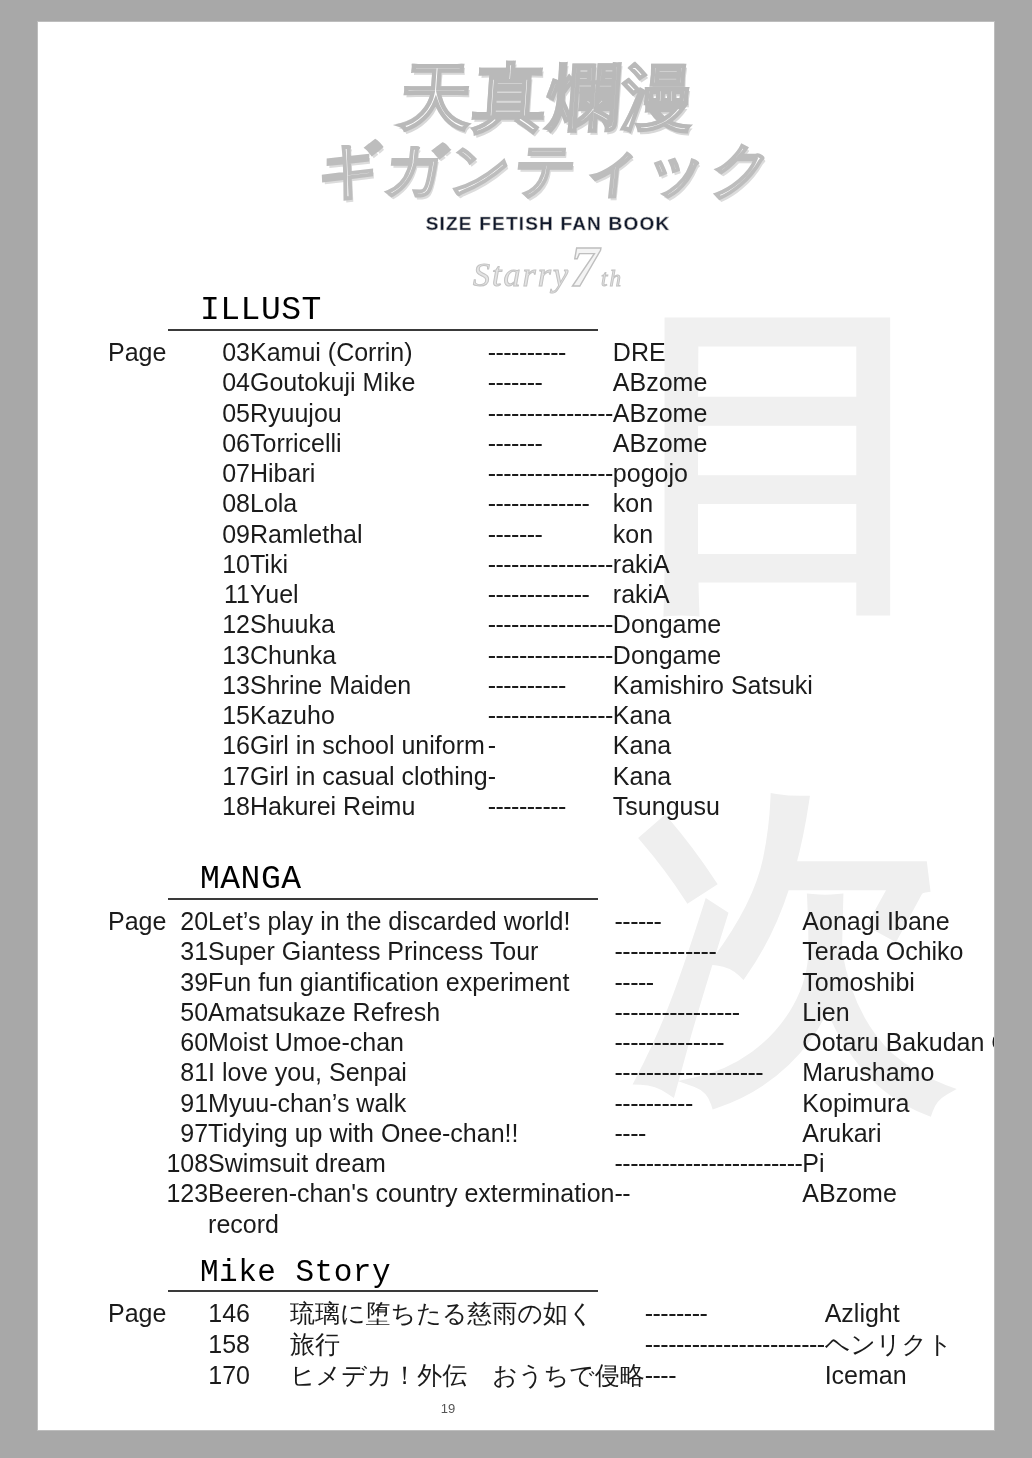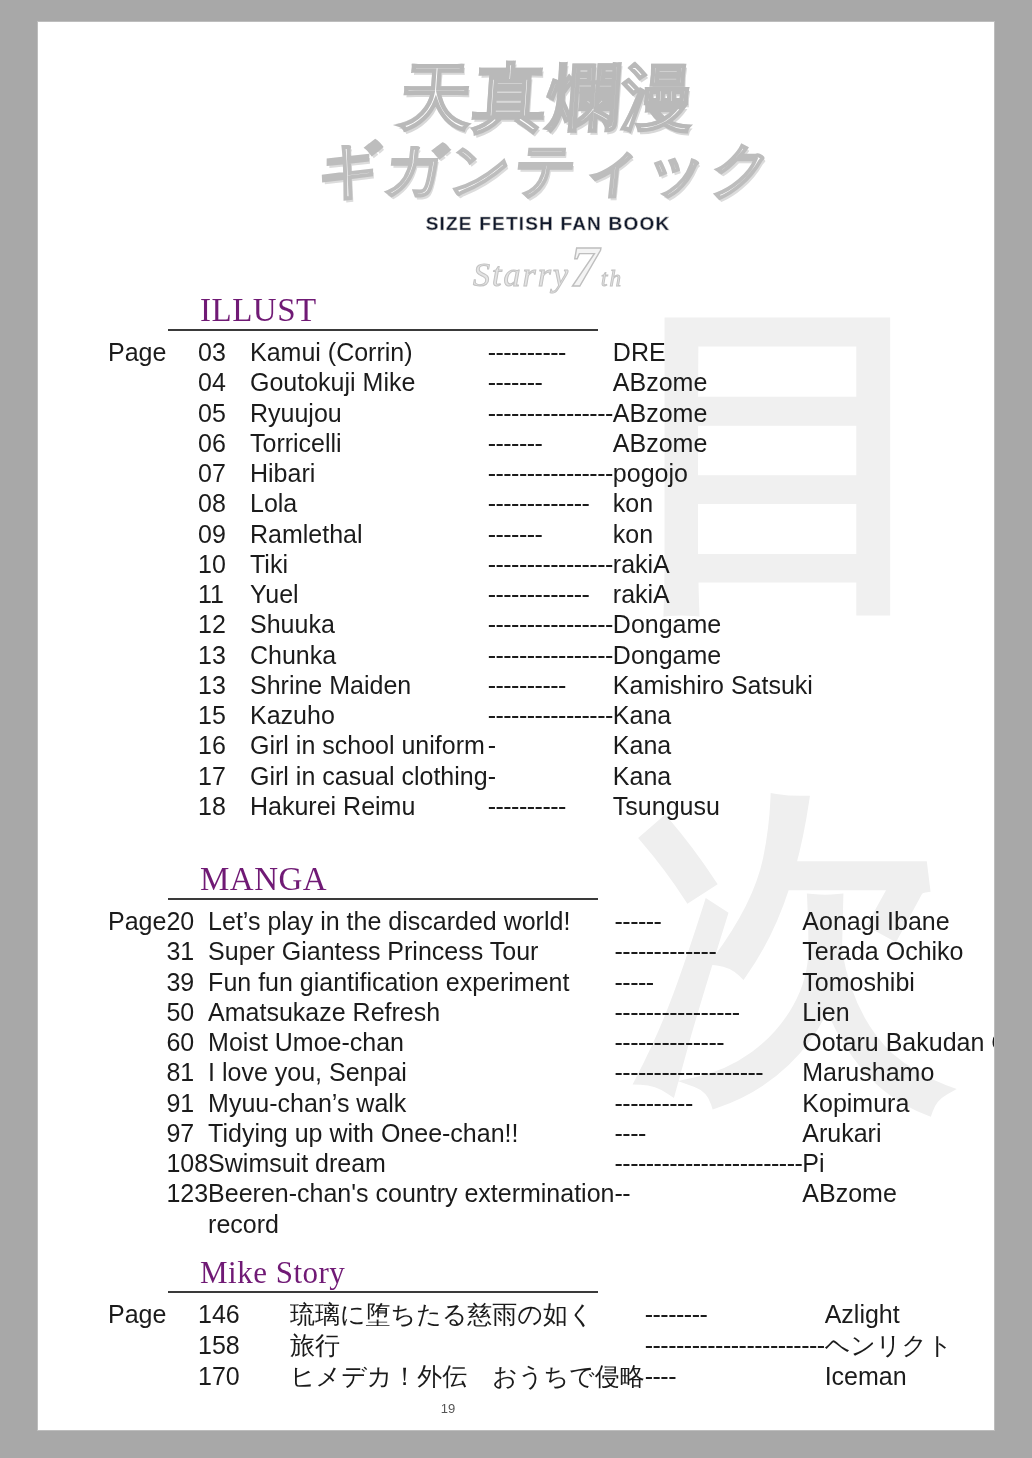--- a/index.html
+++ b/index.html
@@ -116,22 +116,22 @@
   .section-head {
     position: relative;
     margin-left: 130px;
     width: 430px;
     border-bottom: 2px solid #3a3a3a;
     padding-left: 32px;
     box-sizing: border-box;
   }
   .section-head span {
     font-size: 33px;
-    color: #701a75;
-    font-family: Liberation Serif, serif;
+    color: #000000;
+    font-family: Liberation Mono, monospace;
     letter-spacing: 0.5px;
   }
   .section-head.small span {
     font-size: 31px;
   }
 
   
   table.toc {
     border-collapse: collapse;
     margin-left: 70px;
@@ -145,20 +145,21 @@
     white-space: nowrap;
     line-height: 1.21;
   }
   td.lbl {
     width: 90px;
     font-size: 25px;
     padding-right: 2px;
   }
   td.pg {
     width: 52px;
+    text-align: right;
     padding-right: 7px;
   }
   td.title {
     padding-right: 6px;
   }
   td.dots {
     letter-spacing: -0.5px;
     color: #202020;
   }
   td.author {

